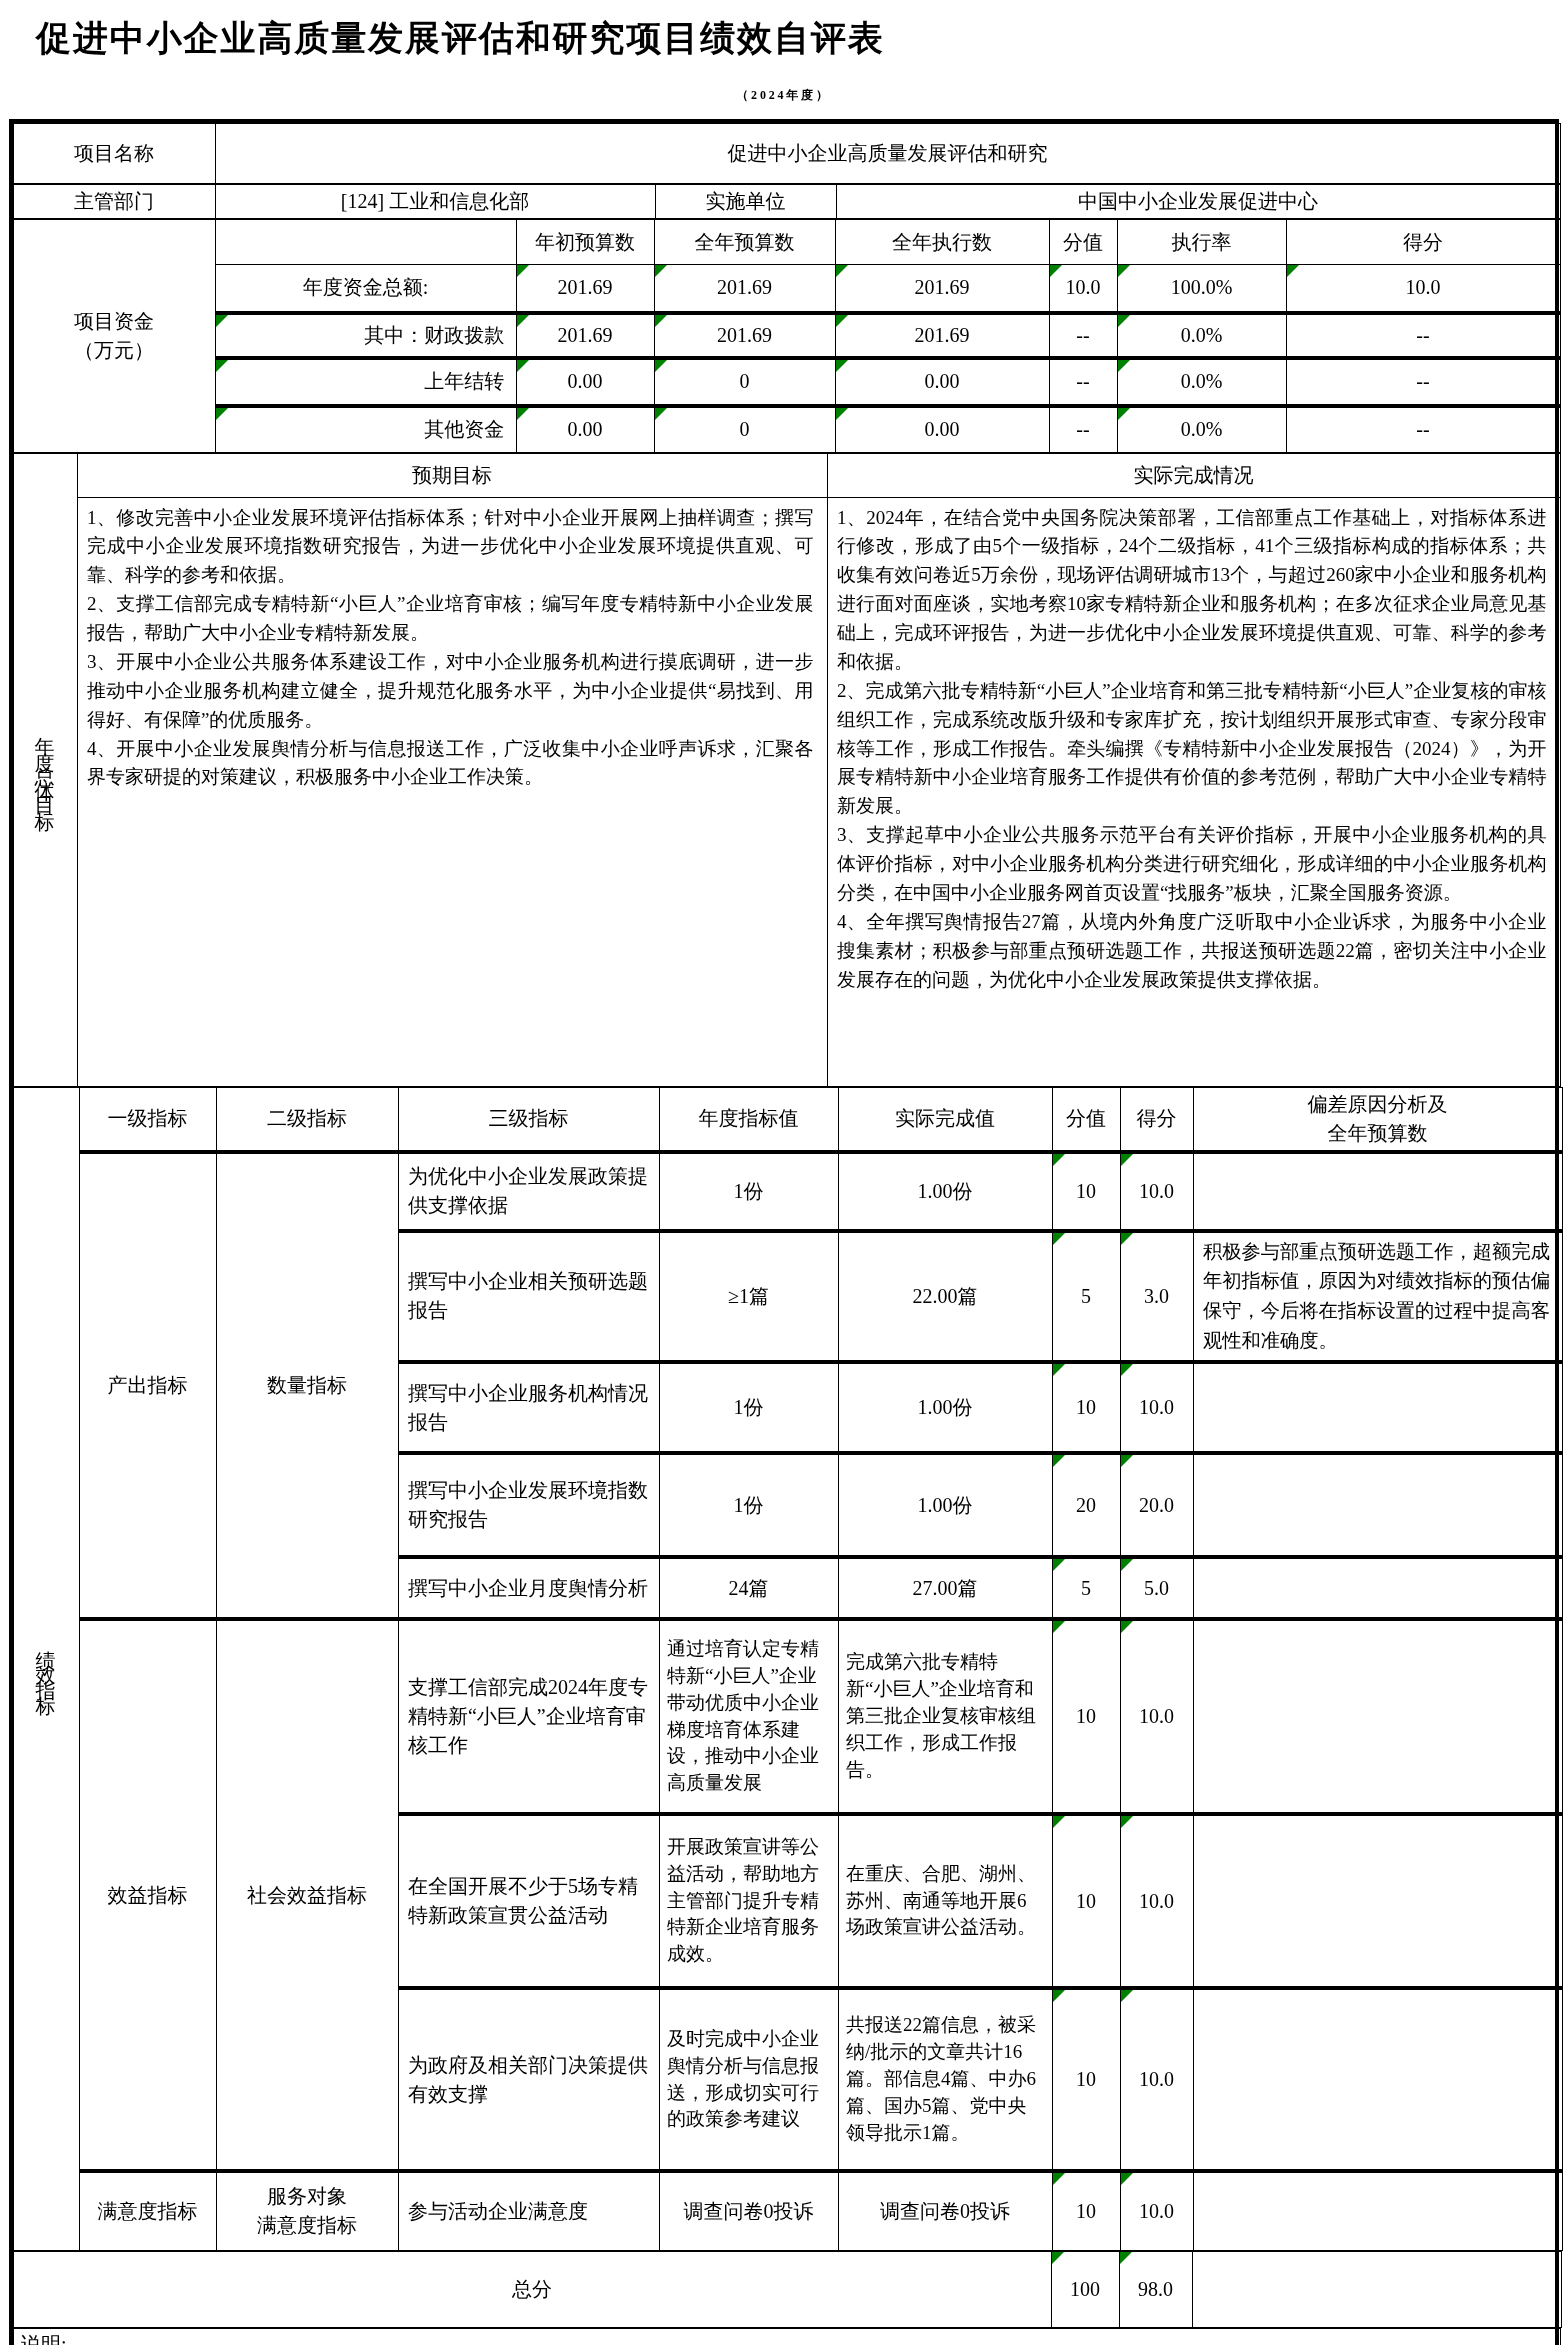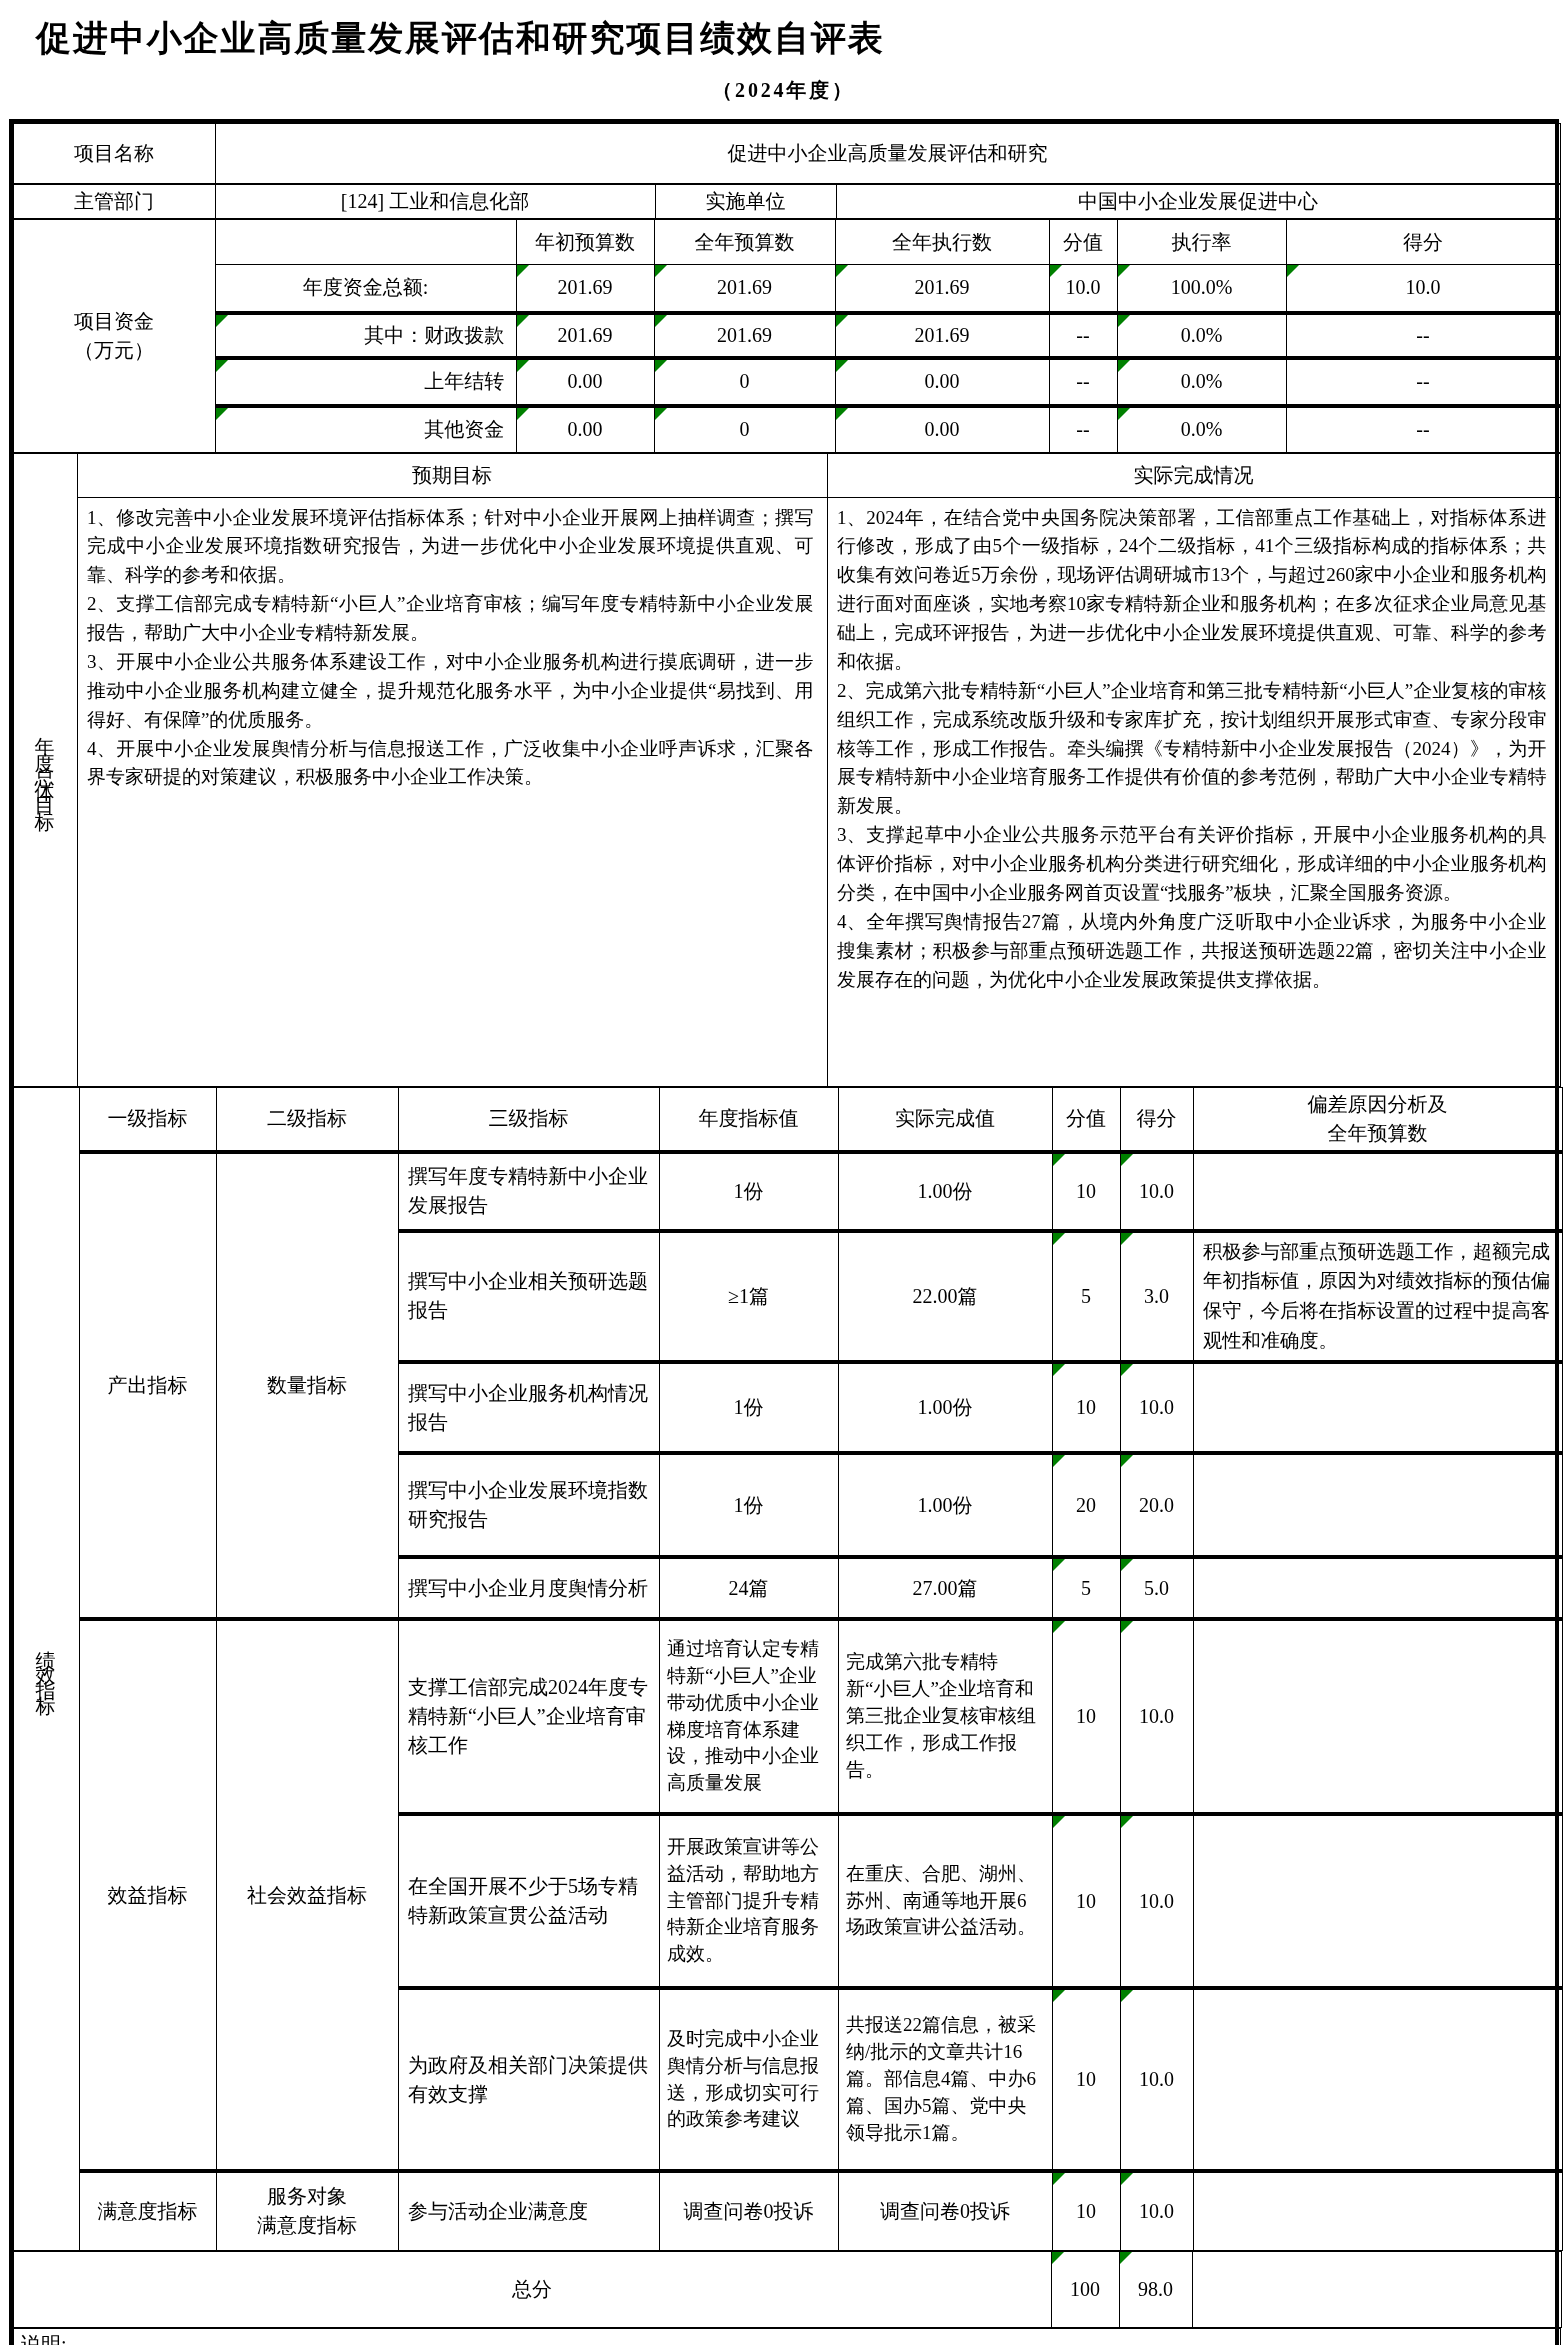--- a/index.html
+++ b/index.html
@@ -1,18 +1,18 @@
 <!DOCTYPE html>
 <html style="font-size:15px"><head>
 <meta charset="utf-8">
 <style>
   html,body{margin:0;padding:0;background:#fff;color:#000;}
   body{width:1567px;font-family:"Liberation Serif","DejaVu Serif",serif;}
   .title{text-align:left;font-size:35px;font-weight:bold;letter-spacing:1.9px;padding-top:15px;margin-left:36px;}
-  .subtitle{text-align:center;font-size:20px;font-weight:bold;letter-spacing:2.8px;margin-top:15px;}
+  .subtitle{text-align:center;font-size:12px;font-weight:bold;letter-spacing:2.8px;margin-top:25px;}
   .sheet{margin:15px 8.5px 0 8.5px;border:4.7px solid #000;}
   table{border-collapse:collapse;table-layout:fixed;width:100%;}
   td{border:1.9px solid #000;font-size:20px;padding:1.9px 7.5px;vertical-align:middle;word-break:break-all;position:relative;line-height:1.45;}
   tr.tk td{border-top-width:4.7px;}
   .c{text-align:center;}
   .r{text-align:right;padding-right:11.3px;}
   .pl{white-space:pre-line;}
   .just{text-align:justify;vertical-align:top;font-size:19px;line-height:1.52;padding:5.6px 13px 5.6px 9.4px;}
   .sm{font-size:19px;line-height:1.42;text-align:left;vertical-align:middle;padding:3.8px 7.5px;}
   .l3{text-align:left;padding:3.8px 9.4px;}
@@ -168,21 +168,21 @@
       <td class="c">年度指标值</td>
       <td class="c">实际完成值</td>
       <td class="c">分值</td>
       <td class="c">得分</td>
       <td class="c pl">偏差原因分析及
 全年预算数</td>
     </tr>
     <tr class="tk" style="height:79px">
       <td class="c" rowspan="5">产出指标</td>
       <td class="c" rowspan="5">数量指标</td>
-      <td class="l3">撰写年度专精特新中小企业发展报告</td>
+      <td class="l3">为优化中小企业发展政策提供支撑依据</td>
       <td class="c">1份</td>
       <td class="c">1.00份</td>
       <td class="c g">10</td>
       <td class="c g">10.0</td>
       <td class="dev"></td>
     </tr>
     <tr class="tk" style="height:128px">
       <td class="l3">撰写中小企业相关预研选题报告</td>
       <td class="c">≥1篇</td>
       <td class="c">22.00篇</td>

